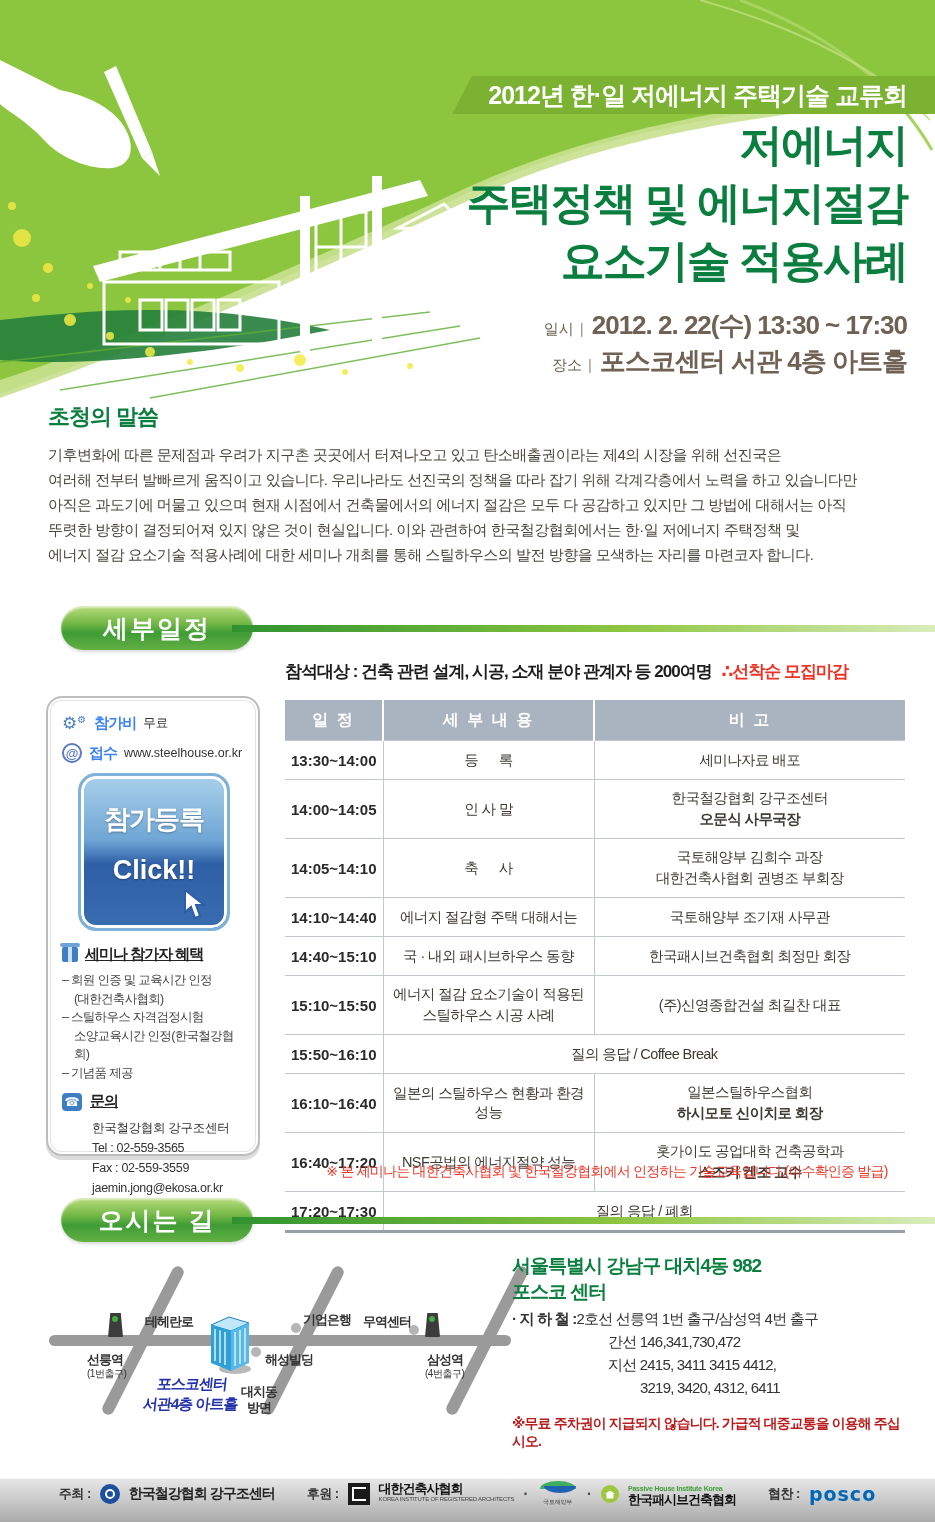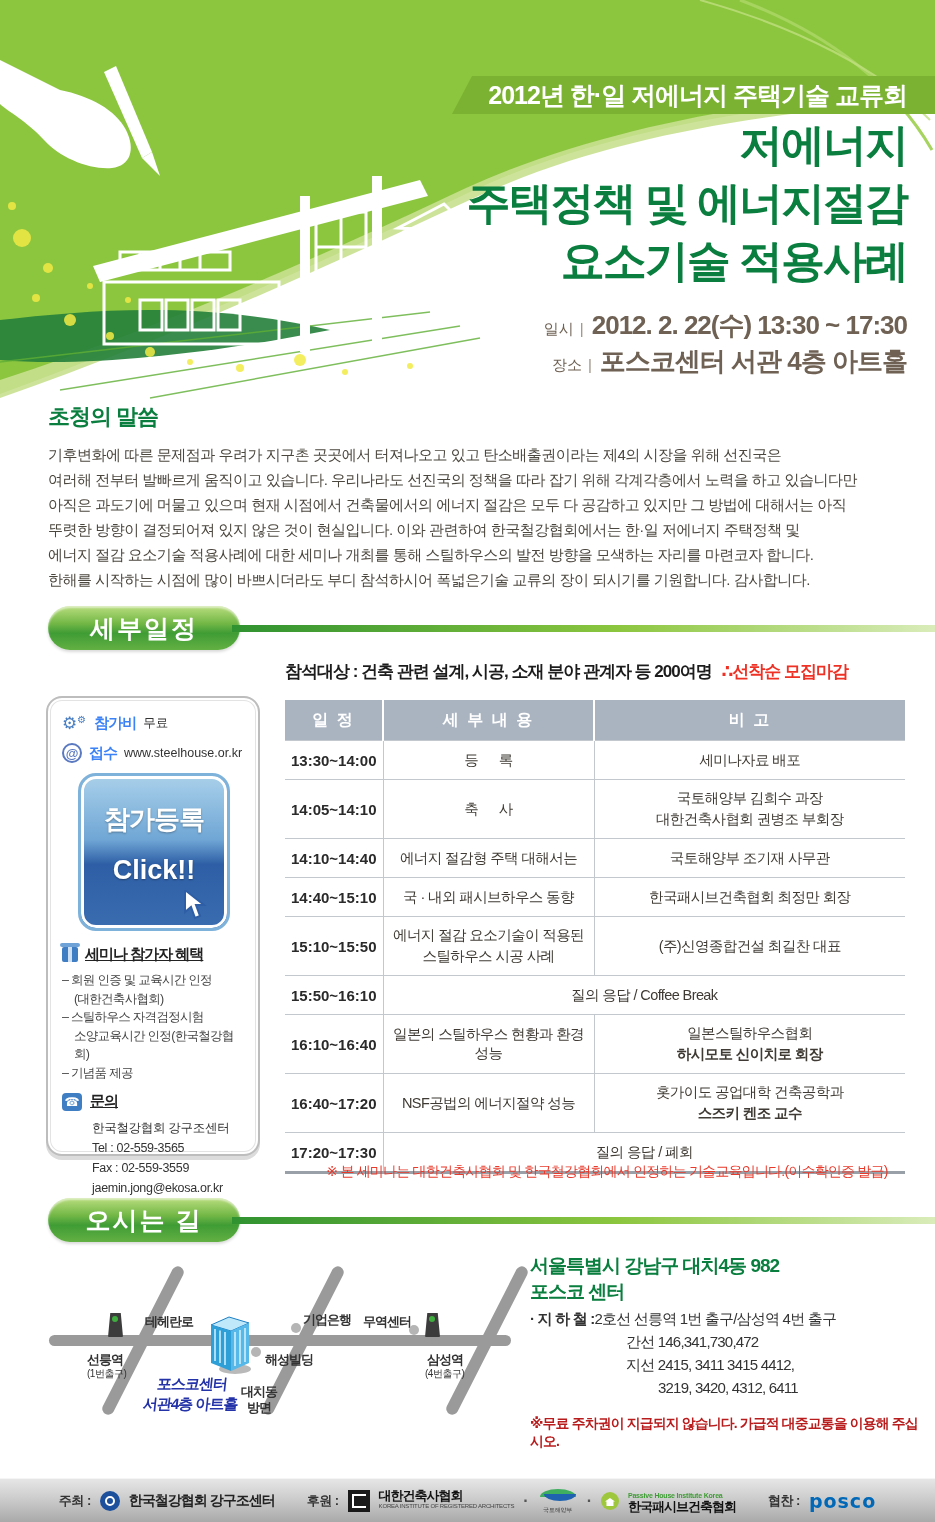--- a/index.html
+++ b/index.html
@@ -19,21 +19,21 @@
   .wlabel{font-size:15px;margin-right:6px;}
   .wbar{font-size:15px;margin-right:8px;color:#9b9183;}
   .wval{font-size:26px;font-weight:bold;letter-spacing:-1px;}
 
   
   .invite{position:absolute;left:48px;top:402px;width:860px;}
   .invite h2{margin:0 0 10px 0;color:#0a7e3e;font-size:22px;letter-spacing:-1px;}
   .invite p{margin:0;font-size:15px;line-height:25px;color:#4b463e;letter-spacing:-0.5px;}
 
   
-  .pill{position:absolute;left:48px;width:192px;height:44px;border-radius:22px;color:#fff;
+  .pill{position:absolute;left:61px;width:192px;height:44px;border-radius:22px;color:#fff;
         background:linear-gradient(180deg,#b9dd7d 0%,#72b746 40%,#3f9c35 62%,#63b043 100%);
         display:flex;align-items:center;justify-content:center;
         font-size:25px;font-weight:bold;letter-spacing:2px;
         box-shadow:inset 0 2px 2px rgba(255,255,255,.55), 0 2px 3px rgba(0,0,0,.15);}
   .pill-line{position:absolute;left:232px;right:0;height:7px;
         background:linear-gradient(90deg,#2f9230,#8cc63f 55%,#d9ecba 100%);}
   .sec1 .pill{top:606px;} .sec1 .pill-line{top:625px;}
   .sec2 .pill{top:1198px;} .sec2 .pill-line{top:1217px;}
 
   
@@ -90,33 +90,33 @@
            clip-path:polygon(15% 0,85% 0,100% 100%,0 100%);}
   .station:after{content:"";position:absolute;left:4px;top:3px;width:6px;height:6px;border-radius:50%;background:#3fae3f;}
   .st1{left:63px;top:30px;} .st2{left:380px;top:30px;}
   .mlabel{position:absolute;font-size:13px;font-weight:bold;color:#333;letter-spacing:-1px;white-space:nowrap;}
   .msmall{position:absolute;font-size:10px;color:#333;letter-spacing:-0.5px;white-space:nowrap;}
   .mdot{position:absolute;width:10px;height:10px;background:#b5b5b5;border-radius:50%;}
   .posco-lbl{position:absolute;color:#2433a8;font-weight:bold;font-size:15px;letter-spacing:-1px;white-space:nowrap;transform:skewX(-6deg);}
   .bldg{position:absolute;left:162px;top:30px;}
 
   
-  .dirinfo{position:absolute;left:530px;top:1253px;width:400px;}
+  .dirinfo{position:absolute;left:512px;top:1253px;width:400px;}
   .addr{color:#0a7e3e;font-size:19px;font-weight:bold;line-height:26px;letter-spacing:-1px;}
   .dirrow{display:flex;font-size:15px;color:#333;line-height:23px;letter-spacing:-0.8px;margin-top:2px;}
   .dirrow .lab{font-weight:bold;white-space:nowrap;}
   .dirrow:first-of-type{margin-top:14px;}
   .busline{font-size:15px;color:#333;line-height:23px;letter-spacing:-0.8px;padding-left:96px;}
   .busline.b2{padding-left:128px;}
   .parkwarn{margin-top:16px;color:#b91c1c;font-size:13.8px;font-weight:bold;letter-spacing:-0.8px;}
 
   
   .footer{position:absolute;left:0;top:1478px;width:935px;height:44px;
           background:linear-gradient(180deg,#e6e6e6 0%,#cfcfcf 40%,#a8a8a8 100%);
-          border-top:1px solid #f5f5f5;display:flex;align-items:center;justify-content:center;}
+          border-top:1px solid #f5f5f5;display:flex;align-items:flex-start;justify-content:center;}
   .frow{display:flex;align-items:center;gap:9px;}
   .flabel{font-size:13px;font-weight:bold;color:#333;letter-spacing:-0.5px;}
   .fname{font-size:14px;font-weight:bold;color:#222;letter-spacing:-1px;}
   .logo-circle{width:20px;height:20px;border-radius:50%;background:#1c4f9c;box-shadow:inset 0 0 0 2px #fff inset;position:relative;}
   .logo-circle:after{content:"";position:absolute;left:5px;top:5px;width:10px;height:10px;border:2px solid #fff;border-radius:50%;box-sizing:border-box;}
   .logo-square{width:22px;height:22px;background:#1a1a1a;position:relative;}
   .logo-square:after{content:"";position:absolute;left:4px;top:4px;width:14px;height:14px;border:2px solid #fff;border-right:none;box-sizing:border-box;}
   .fstack{display:flex;flex-direction:column;line-height:11px;}
   .fstack b{font-size:13px;color:#111;letter-spacing:-1px;}
   .fstack small{font-size:6px;color:#444;letter-spacing:-0.2px;}
@@ -219,21 +219,20 @@
     </div>
   </div>
 
   <section class="invite">
     <h2>초청의 말씀</h2>
     <p>기후변화에 따른 문제점과 우려가 지구촌 곳곳에서 터져나오고 있고 탄소배출권이라는 제4의 시장을 위해 선진국은</p>
     <p>여러해 전부터 발빠르게 움직이고 있습니다. 우리나라도 선진국의 정책을 따라 잡기 위해 각계각층에서 노력을 하고 있습니다만</p>
     <p>아직은 과도기에 머물고 있으며 현재 시점에서 건축물에서의 에너지 절감은 모두 다 공감하고 있지만 그 방법에 대해서는 아직</p>
     <p>뚜렷한 방향이 결정되어져 있지 않은 것이 현실입니다. 이와 관련하여 한국철강협회에서는 한·일 저에너지 주택정책 및</p>
     <p>에너지 절감 요소기술 적용사례에 대한 세미나 개최를 통해 스틸하우스의 발전 방향을 모색하는 자리를 마련코자 합니다.</p>
-    <p>한해를 시작하는 시점에 많이 바쁘시더라도 부디 참석하시어 폭넓은기술 교류의 장이 되시기를 기원합니다. 감사합니다.</p>
   </section>
 
   <div class="sec1">
     <div class="pill">세부일정</div>
     <div class="pill-line"></div>
   </div>
 
   <aside class="panel">
     <div class="prow">
       <span class="gear">⚙<small>⚙</small></span>
@@ -287,20 +286,28 @@
         <th>일 정</th>
         <th>세 부 내 용</th>
         <th>비 고</th>
       </tr>
     </thead>
     <tbody>
       <tr class="h1">
         <td>13:30~14:00</td>
         <td class="c">등      록</td>
         <td>세미나자료 배포</td>
+      </tr>
+      <tr class="h2">
+        <td>14:00~14:05</td>
+        <td class="c">인 사 말</td>
+        <td class="two">
+          <div>한국철강협회 강구조센터</div>
+            <div style="font-weight:bold">오문식 사무국장</div>
+        </td>
       </tr>
       <tr class="h2">
         <td>14:05~14:10</td>
         <td class="c">축      사</td>
         <td class="two">
           <div>국토해양부 김희수 과장</div>
             <div>대한건축사협회 권병조 부회장</div>
         </td>
       </tr>
       <tr class="h1">

